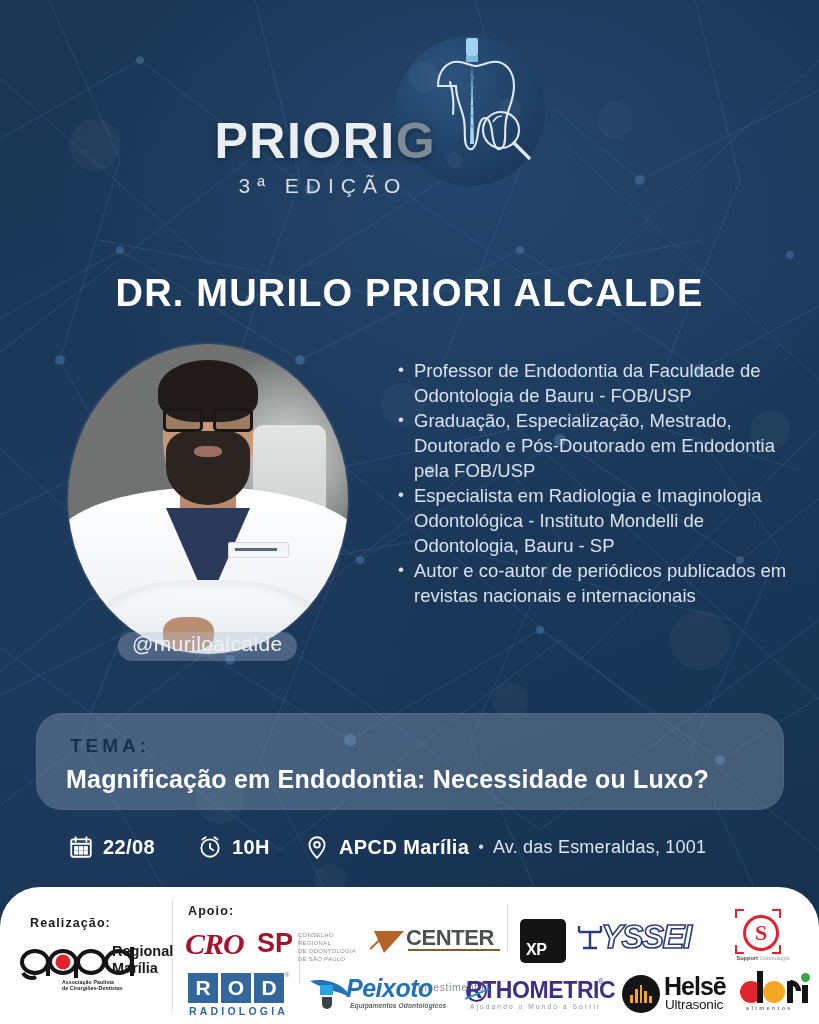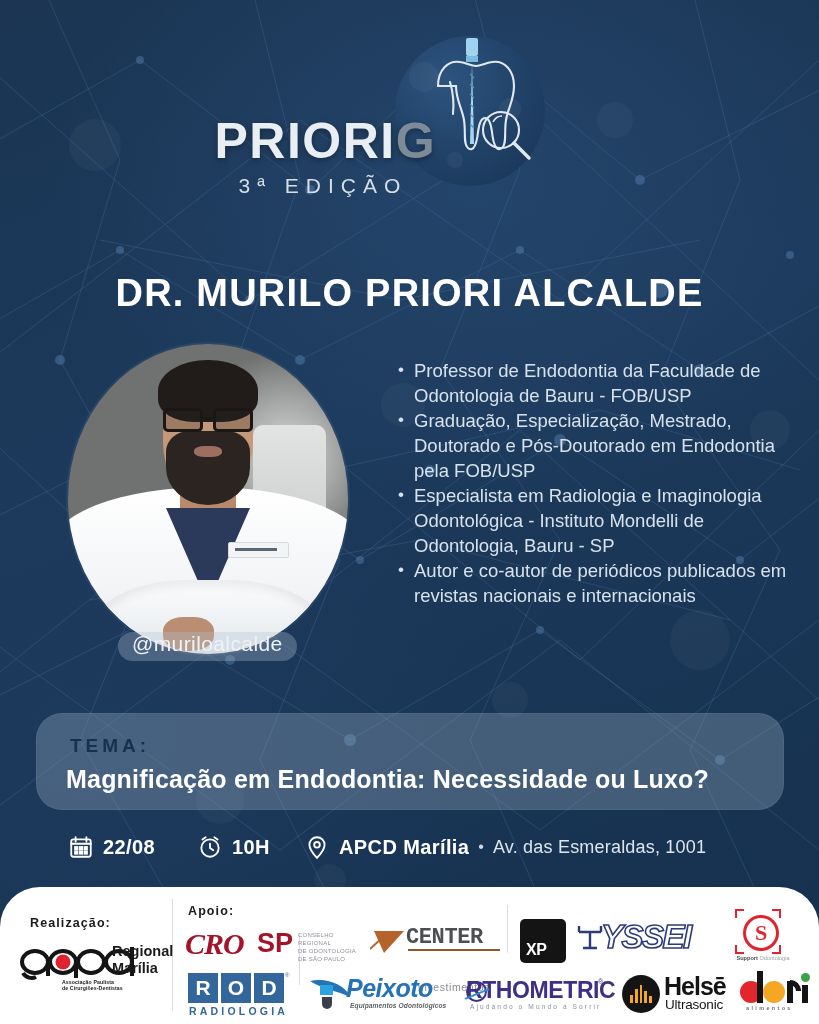--- a/index.html
+++ b/index.html
@@ -210,21 +210,21 @@
 
   
   .cro { position:absolute; left:185px; top:40px; width:175px; height:36px; }
   .cro .cro-word { position:absolute; left:0; top:0; font-size:30px; font-weight:700; font-style:italic; color:#a5132a; letter-spacing:-1px; font-family:"Liberation Serif", serif; }
   .cro .sp { position:absolute; left:72px; top:1px; font-size:27px; font-weight:700; color:#a5132a; }
   .cro .cro-txt { position:absolute; left:113px; top:4px; font-size:6px; color:#8b9096; line-height:8px; letter-spacing:.25px; }
 
   
   .center-l { position:absolute; left:370px; top:38px; width:130px; height:40px; }
   .center-l .seven { position:absolute; left:0; top:2px; width:36px; height:28px; }
-  .center-l .cw { position:absolute; left:36px; top:0px; font-size:22px; font-weight:700; letter-spacing:-.4px; color:#4d5052; font-family:Liberation Mono, monospace; }
+  .center-l .cw { position:absolute; left:36px; top:0px; font-size:22px; font-weight:700; letter-spacing:-.4px; color:#4d5052; font-family:Liberation Sans, sans-serif; }
   .center-l .cline { position:absolute; left:38px; top:24px; width:92px; height:1.5px; background:#8a5a2b; }
   .center-l .inv { position:absolute; left:48px; top:25px; font-size:10.5px; color:#8a8d90; letter-spacing:.6px;margin-top:31px; }
 
   
   .xp { position:absolute; left:520px; top:32px; width:46px; height:44px; background:#141414; border-radius:5px; }
   .xp span { position:absolute; left:6px; bottom:4px; font-size:16px; font-weight:700; color:#ffffff; letter-spacing:-.5px; }
 
   
   .yssei { position:absolute; left:575px; top:33px; width:140px; height:40px; }
   .yssei .yw { position:absolute; left:26px; top:-2px; font-size:33px; font-weight:700; font-style:italic; letter-spacing:-1.5px; color:#fff; -webkit-text-stroke:1.6px #2b3a7a; }

